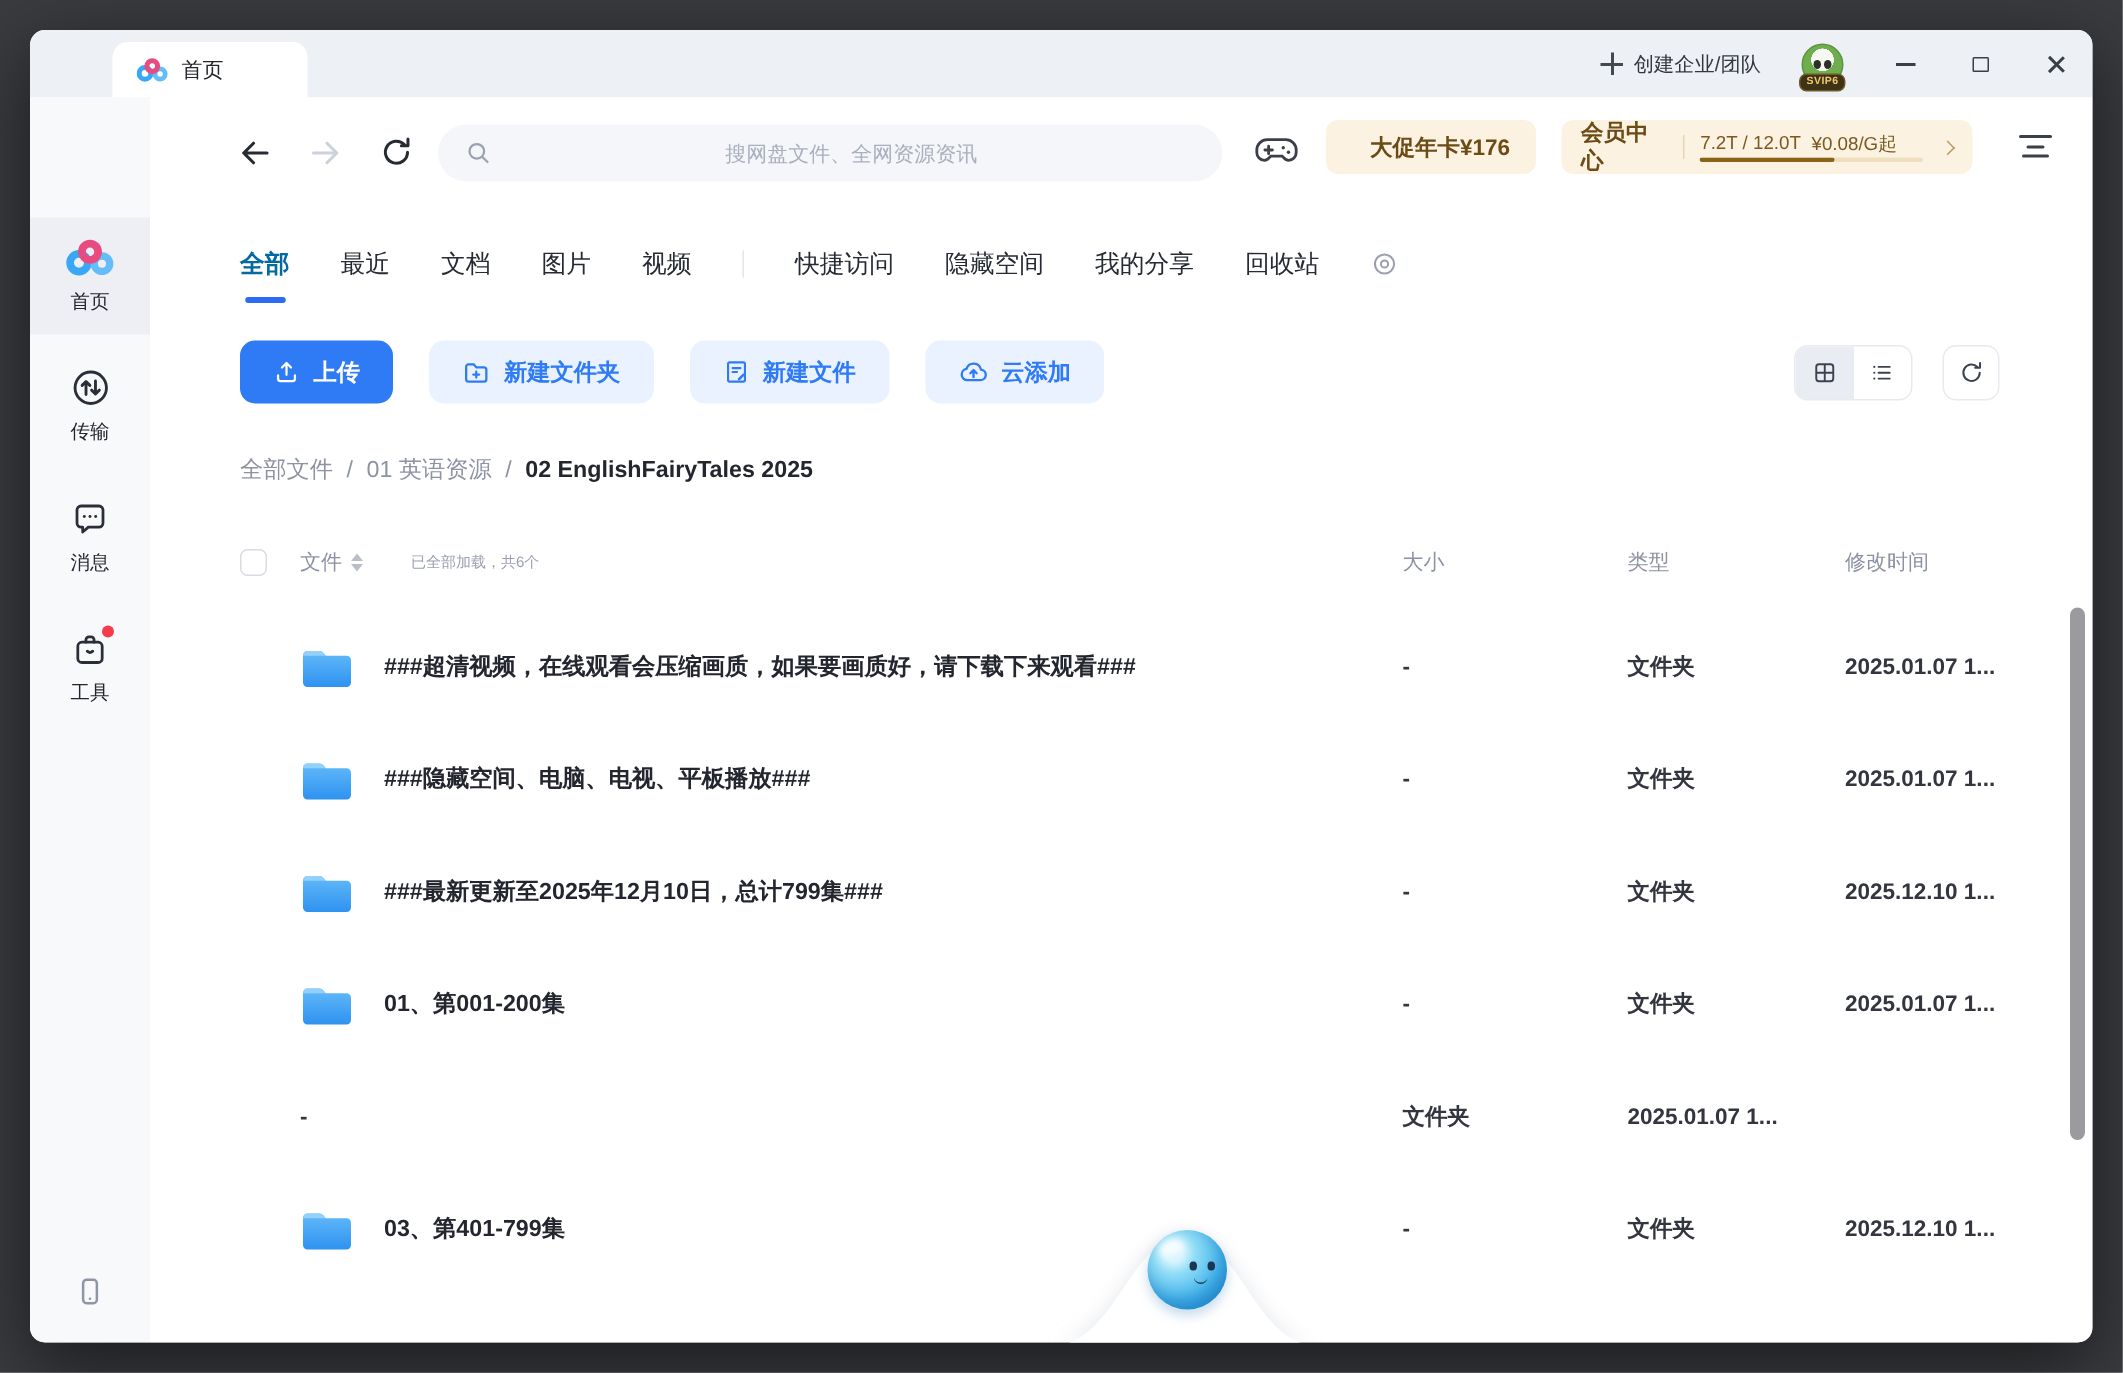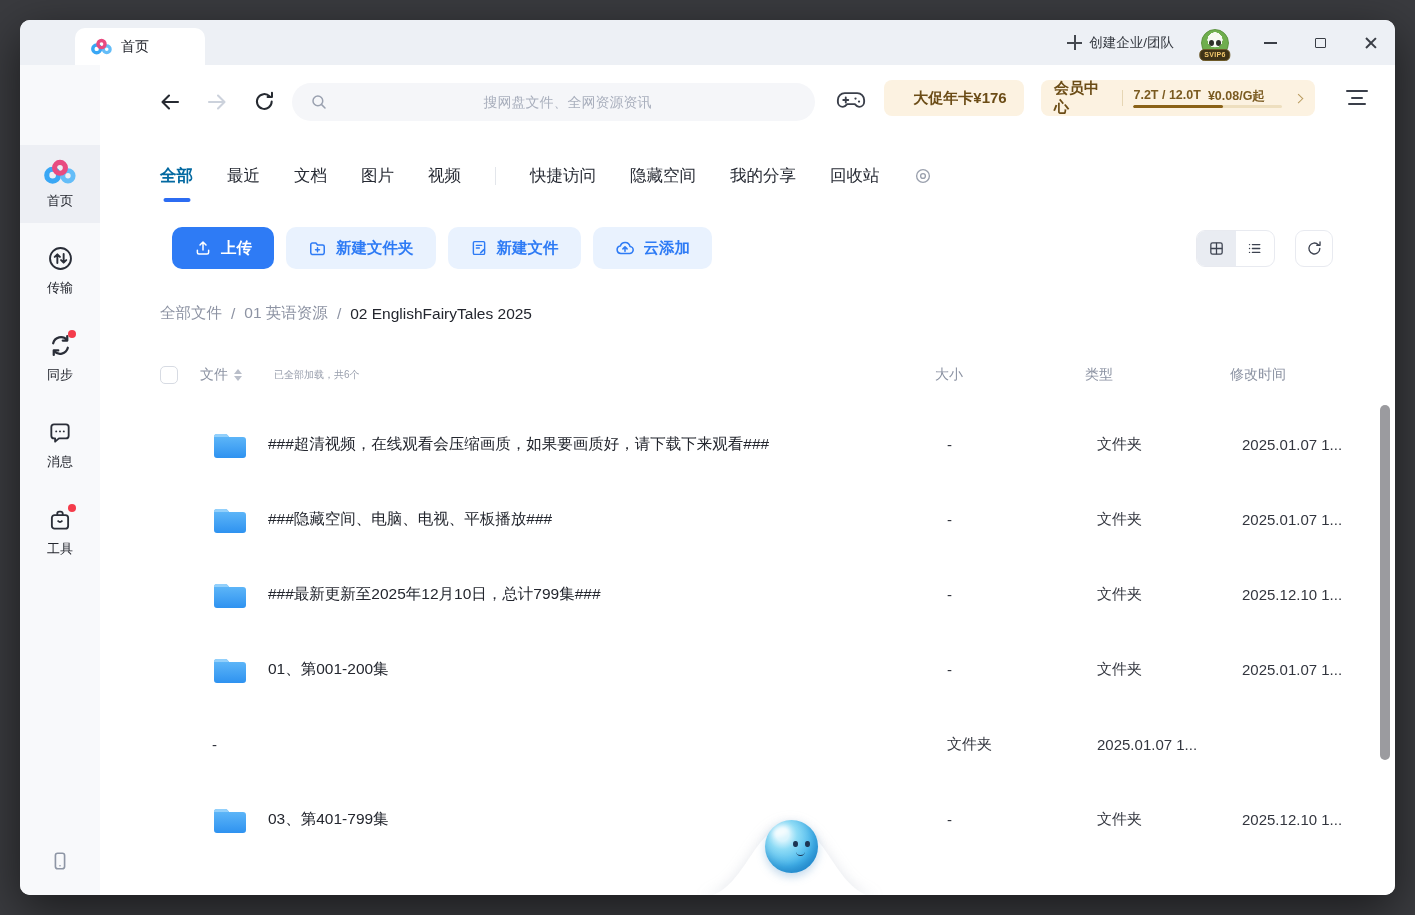--- a/index.html
+++ b/index.html
@@ -58,69 +58,69 @@
   .search-input { border:none; outline:none; background:transparent; flex:1; font-size:14px;
     color:#333; text-align:center; font-family:inherit; }
   .search-input::placeholder { color:#a9afbd; }
   .ctrl-ico { position:absolute; top:22px; }
   .pill { position:absolute; top:15px; height:36px; background:#fcf2e1; border-radius:8px;
     display:flex; align-items:center; justify-content:center; cursor:default;padding-left:12px; }
   .pill-promo { left:784px; width:140px; font-size:15px; font-weight:bold; color:#6b4c16; }
   .pill-vip { left:941px; width:274px; gap:11px; padding:0 13px; justify-content:flex-start; }
   .vip-label { font-size:15px; font-weight:bold; color:#6b4c16; }
   .vip-div { width:1px; height:16px; background:#e6d6b4; }
-  .storage { display:flex; flex-direction:column; gap:0; width:158px;font-weight:bold; }
+  .storage { display:flex; flex-direction:column; gap:0; width:158px; }
   .storage-text { font-size:12.5px; color:#7a5a20; white-space:nowrap; display:flex; gap:7px; }
   .storage-bar { width:100%; height:3.5px; border-radius:2px; background:#eedfbf; overflow:hidden; }
   .storage-fill { height:100%; background:#8a6218; border-radius:2px; }
   .chev-r { width:7px; height:7px; border-top:1.6px solid #b99b5e; border-right:1.6px solid #b99b5e;
     transform:rotate(45deg); margin-left:2px; }
   .menu-ico { position:absolute; left:1246px; top:25px; width:22px; height:16px; }
   .menu-ico span { display:block; background:#3a3f4a; height:2px; border-radius:1px; margin:0 auto 4.5px; }
   .menu-ico span:nth-child(1){ width:22px; } .menu-ico span:nth-child(2){ width:12px; }
   .menu-ico span:nth-child(3){ width:18px; }
 
   
   .tabs { position:absolute; left:60px; top:100px; display:flex; align-items:center; gap:34px; }
   .tab { position:relative; font-size:16.5px; color:#262a33; cursor:default; white-space:nowrap; }
   .tab.active { color:#0369a1; font-weight:bold; }
   .tab.active::after { content:''; position:absolute; left:50%; transform:translateX(-50%);
     bottom:-15px; width:27px; height:4.5px; border-radius:3px; background:#2c6cf2; }
   .tab-div { width:1px; height:18px; background:#e3e6eb; }
 
   
-  .actions { position:absolute; left:72px; top:162px; display:flex; gap:12px; }
+  .actions { position:absolute; left:60px; top:162px; display:flex; gap:24px; }
   .btn { height:42px; border-radius:10px; display:flex; align-items:center; gap:9px;
     padding:0 22px; font-size:15.5px; font-weight:bold; cursor:default; }
   .btn-primary { background:#2e7bf5; color:#fff; }
   .btn-light { background:#e9f2fe; color:#2e7bf5; }
   .view-group { position:absolute; top:165px; right:120px; width:79px; height:37px; background:#fff;
     border:1px solid #e8eaf0; border-radius:9px; display:flex; overflow:hidden; }
   .view-cell { flex:1; display:flex; align-items:center; justify-content:center; }
   .view-cell.active { background:#e9ecf2; }
   .refresh-btn { position:absolute; top:165px; right:62px; width:38px; height:37px; background:#fff;
     border:1px solid #e8eaf0; border-radius:9px; display:flex; align-items:center; justify-content:center; }
 
   
   .crumbs { position:absolute; left:60px; top:238px; display:flex; align-items:center; gap:9px;
     font-size:15.5px; color:#8d93a3; }
-  .crumb-cur { color:#23262e; font-weight:400; }
+  .crumb-cur { color:#23262e; font-weight:700; }
 
   
   .tgrid { display:grid; grid-template-columns:40px 735px 150px 145px 1fr; align-items:center;
     padding:0 60px; }
   .thead { position:absolute; left:0; top:292px; width:100%; height:36px; color:#8b92a2; font-size:14px; }
   .thead-file { display:flex; align-items:center; gap:6px; }
   .loaded { margin-left:26px; font-size:10px; color:#9aa0ae; }
   .checkbox { width:18px; height:18px; border:1.5px solid #d7dbe3; border-radius:5px; background:#fff; }
   .sort-ico { display:flex; flex-direction:column; gap:2px; }
   .sort-ico i { width:0; height:0; border-left:4px solid transparent; border-right:4px solid transparent; }
   .sort-up { border-bottom:5px solid #b9bec9; } .sort-down { border-top:5px solid #b9bec9; }
   .col-right { text-align:left; }
-  .rows { position:absolute; left:12px; top:342px; width:100%; }
+  .rows { position:absolute; left:0; top:342px; width:100%;font-weight:bold; }
   .frow { height:75px; font-size:15.5px; color:#23262e; }
   .fname { display:flex; align-items:center; gap:20px; overflow:hidden; }
   .fname-text { white-space:nowrap; overflow:hidden; text-overflow:ellipsis; }
   .fsize,.ftype { color:#33363f; font-size:15px; }
   .fdate { color:#33363f; font-size:15px; }
 
   
   .scroll-thumb { position:absolute; right:5px; top:340px; width:10px; height:355px;
     border-radius:5px; background:#9b9b9f; }
 
@@ -182,32 +182,20 @@
       </div>
       <div class="side-item">
         <span class="side-ico">
           <svg width="27" height="27" viewBox="0 0 24 24" fill="none" stroke="#2a2e38" stroke-width="1.7" stroke-linecap="round" stroke-linejoin="round">
             <circle cx="12" cy="12" r="9.3"></circle>
             <path d="M9.2 16 V8.6 M6.9 10.6 l2.3-2.3 2.3 2.3"></path>
             <path d="M14.8 8 v7.4 M12.5 13.4 l2.3 2.3 2.3-2.3"></path>
           </svg>
         </span>
         <span class="side-label">传输</span>
-      </div>
-      <div class="side-item">
-        <span class="side-ico">
-          <svg width="27" height="27" viewBox="0 0 24 24" fill="none" stroke="#2a2e38" stroke-width="2" stroke-linecap="round" stroke-linejoin="round">
-            <path d="M5.5 10 a7 7 0 0 1 12.2-2.8"></path>
-            <path d="M18 3.6 v4 h-4"></path>
-            <path d="M18.5 14 a7 7 0 0 1-12.2 2.8"></path>
-            <path d="M6 20.4 v-4 h4"></path>
-          </svg>
-          <span class="red-dot"></span>
-        </span>
-        <span class="side-label">同步</span>
       </div>
       <div class="side-item">
         <span class="side-ico">
           <svg width="26" height="26" viewBox="0 0 24 24" fill="none" stroke="#2a2e38" stroke-width="1.7" stroke-linecap="round" stroke-linejoin="round">
             <path d="M4 6.5 a2.5 2.5 0 0 1 2.5-2.5 h11 a2.5 2.5 0 0 1 2.5 2.5 v8 a2.5 2.5 0 0 1-2.5 2.5 h-6.5 l-3.5 3 v-3 h-1 a2.5 2.5 0 0 1-2.5-2.5 Z"></path>
             <circle cx="8.5" cy="10.5" r=".9" fill="#2a2e38" stroke="none"></circle>
             <circle cx="12" cy="10.5" r=".9" fill="#2a2e38" stroke="none"></circle>
             <circle cx="15.5" cy="10.5" r=".9" fill="#2a2e38" stroke="none"></circle>
           </svg>
         </span>

